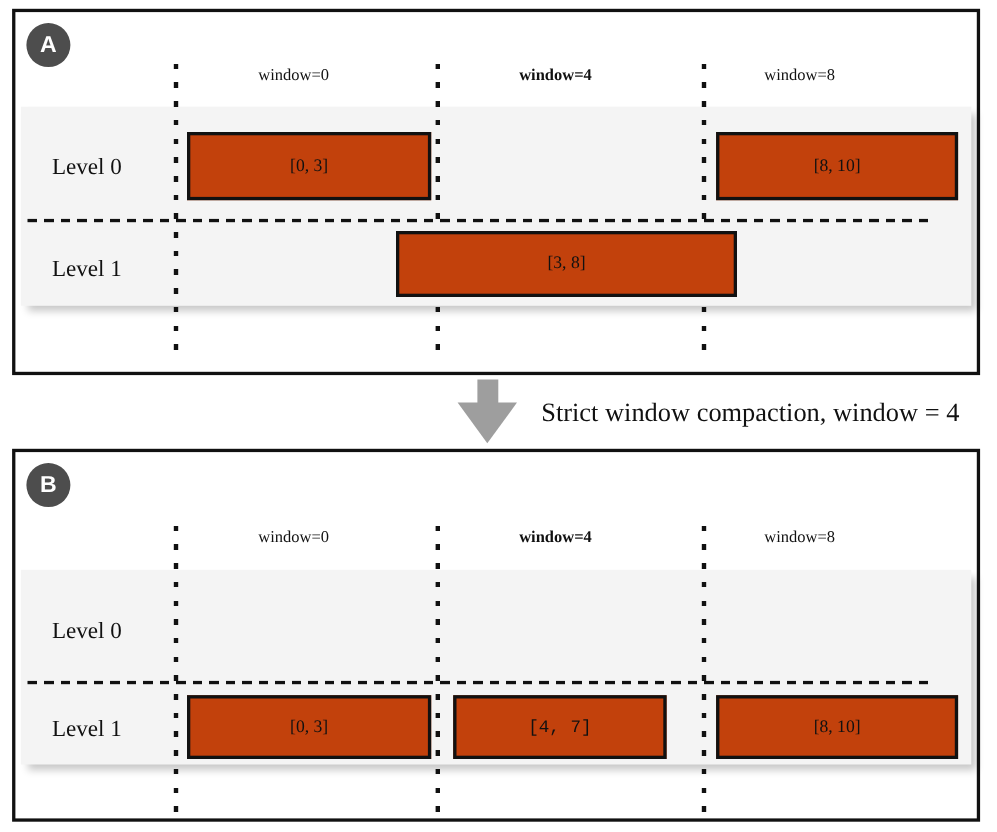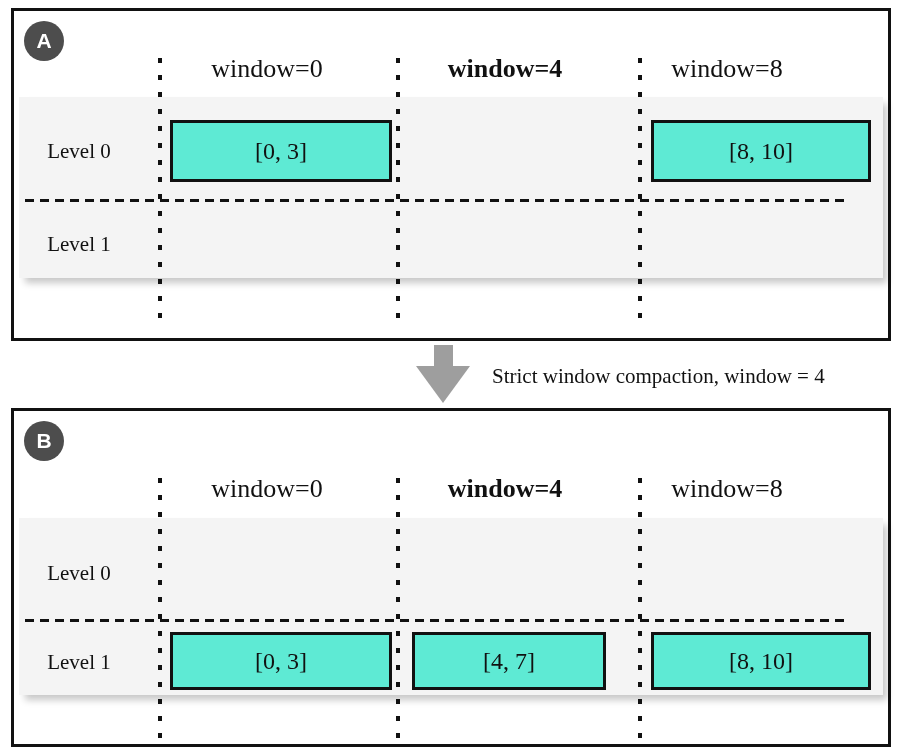--- a/index.html
+++ b/index.html
@@ -32,29 +32,29 @@
   .vdots{
     position:absolute;width:4px;z-index:2;
     background-image:repeating-linear-gradient(to bottom,var(--ink) 0 5px,transparent 5px 17px);
   }
   .hdash{
     position:absolute;height:3px;z-index:3;
     background-image:repeating-linear-gradient(to right,var(--ink) 0 9px,transparent 9px 15px);
   }
   .colhead{
     position:absolute;height:26px;line-height:26px;text-align:center;
-    font-size:26px;z-index:2;white-space:nowrap;
+    font-size:15px;z-index:2;white-space:nowrap;
   }
   .rowlabel{
     position:absolute;left:13px;width:104px;height:26px;line-height:26px;text-align:center;
     font-size:21px;z-index:2;white-space:nowrap;
   }
   .ibox{
-    position:absolute;background:#5eead4;border:3px solid var(--ink);box-sizing:border-box;
-    display:flex;align-items:center;justify-content:center;font-size:24px;z-index:4;
+    position:absolute;background:#c2410c;border:3px solid var(--ink);box-sizing:border-box;
+    display:flex;align-items:center;justify-content:center;font-size:16px;z-index:4;
   }
   
   #panel-a .vdots{top:47px;height:270px;}
   #panel-a .colhead{top:45px;}
   #panel-a .band{top:86px;height:181px;}
   #panel-a .hdash{left:11px;top:188px;width:823px;}
   
   #panel-b .vdots{top:67px;height:266px;}
   #panel-b .colhead{top:65px;}
   #panel-b .band{top:107px;height:177px;}
@@ -63,21 +63,21 @@
   .head-c0{left:146px;width:214px;} .head-c1{left:384px;width:214px;font-weight:bold;} .head-c2{left:596px;width:234px;}
   
   #transition{position:absolute;left:0;top:340px;width:906px;height:68px;z-index:5;}
   #arrow-shaft{position:absolute;left:434px;top:5px;width:19px;height:22px;background:var(--arrow);}
   #arrow-head{
     position:absolute;left:416px;top:26px;width:0;height:0;
     border-left:27px solid transparent;border-right:27px solid transparent;
     border-top:37px solid var(--arrow);
   }
   #transition-label{
-    position:absolute;left:492px;top:23px;font-size:21px;line-height:26px;white-space:nowrap;
+    position:absolute;left:492px;top:23px;font-size:24px;line-height:26px;white-space:nowrap;
   }
 </style>
 </head>
 <body>
 
 <div id="canvas">
 
   <section class="panel" id="panel-a">
     <div class="badge">A</div>
 
@@ -91,20 +91,21 @@
     <div class="colhead head-c1">window=4</div>
     <div class="colhead head-c2">window=8</div>
 
     <div class="rowlabel" style="top:127px;">Level 0</div>
     <div class="rowlabel" style="top:220px;">Level 1</div>
 
     <div class="hdash"></div>
 
     <div class="ibox" style="left:156px;top:109px;width:222px;height:62px;">[0, 3]</div>
     <div class="ibox" style="left:637px;top:109px;width:220px;height:62px;">[8, 10]</div>
+    <div class="ibox" style="left:346px;top:199px;width:310px;height:60px;">[3, 8]</div>
   </section>
 
   <div id="transition">
     <div>
       <div id="arrow-shaft"></div>
       <div id="arrow-head"></div>
     </div>
     <div id="transition-label">Strict window compaction, window = 4</div>
   </div>
 
@@ -120,17 +121,17 @@
     <div class="colhead head-c0">window=0</div>
     <div class="colhead head-c1">window=4</div>
     <div class="colhead head-c2">window=8</div>
 
     <div class="rowlabel" style="top:149px;">Level 0</div>
     <div class="rowlabel" style="top:238px;">Level 1</div>
 
     <div class="hdash"></div>
 
     <div class="ibox" style="left:156px;top:221px;width:222px;height:58px;">[0, 3]</div>
-    <div class="ibox" style="left:398px;top:221px;width:194px;height:58px;">[4, 7]</div>
+    <div class="ibox" style="left:398px;top:221px;width:194px;height:58px;font-family:Liberation Mono, monospace;">[4, 7]</div>
     <div class="ibox" style="left:637px;top:221px;width:220px;height:58px;">[8, 10]</div>
   </section>
 
 </div>
 
 </body></html>

